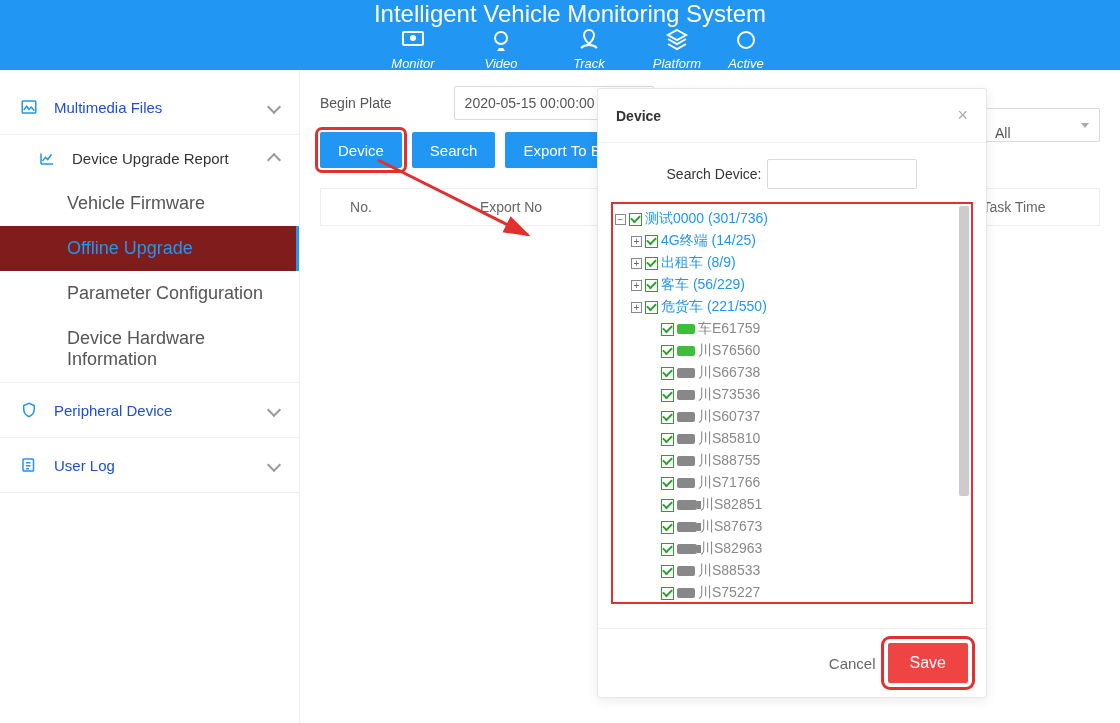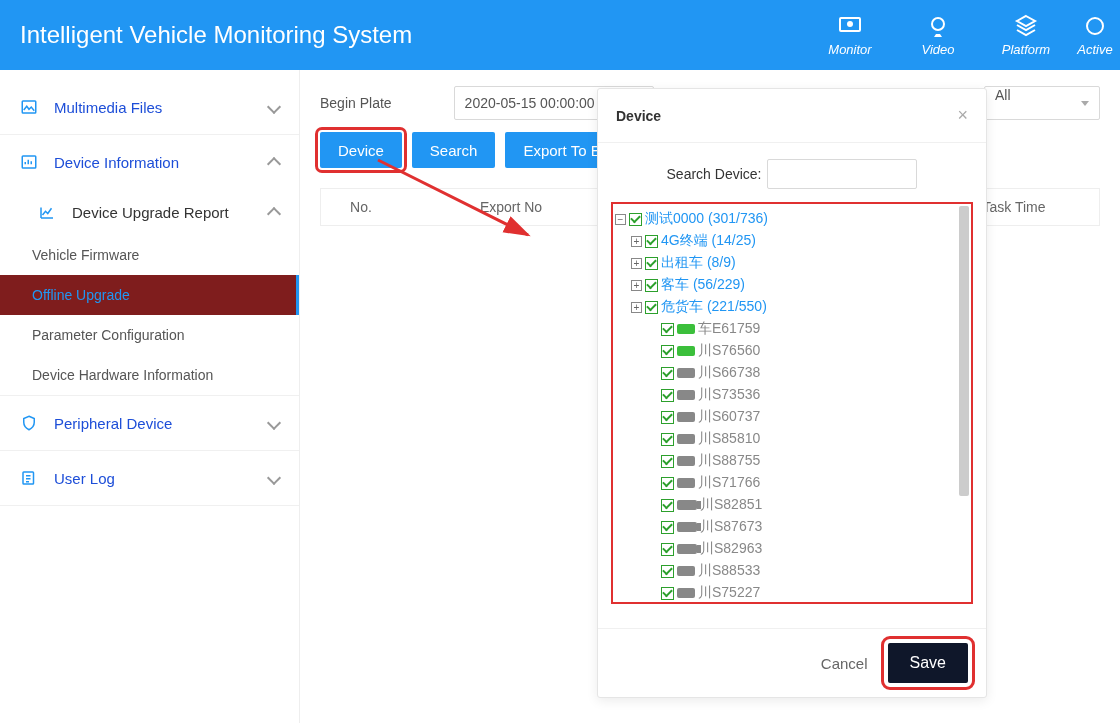--- a/index.html
+++ b/index.html
@@ -1,56 +1,56 @@
 <!DOCTYPE html>
 <html><head>
 <meta charset="utf-8">
 <style>
   * { box-sizing: border-box; margin: 0; padding: 0; }
   body { font-family: -apple-system, "Helvetica Neue", Arial, sans-serif; font-size: 14px; color: #333; background: #fff; overflow: hidden; width: 1120px; height: 723px; position: relative; }
-  .header { background: #2196f3; height: 70px; display: flex; align-items: center; padding-left: 20px; color: #fff; }
+  .header { background: #2196f3; height: 70px; display: flex; align-items: center; padding-left: 20px; color: #fff; flex-direction: column; }
   .header-title { font-size: 24px; font-weight: 400; flex: 1; }
   .header-nav { display: flex; height: 100%; font-style: italic; }
   .nav-item { width: 88px; display: flex; flex-direction: column; align-items: center; justify-content: center; gap: 4px; font-size: 13px; cursor: pointer; }
   .nav-icon { width: 24px; height: 24px; display: flex; align-items: center; justify-content: center; }
   .nav-icon svg { width: 24px; height: 24px; fill: #fff; }
 
   .body { display: flex; height: calc(100% - 70px); }
   .sidebar { width: 300px; border-right: 1px solid #eee; padding-top: 10px; }
   .side-group { border-bottom: 1px solid #f0f0f0; }
   .side-head { display: flex; align-items: center; padding: 18px 20px; cursor: pointer; font-size: 15px; color: #1d4ed8; }
   .side-icon { width: 18px; height: 18px; margin-right: 16px; }
   .side-icon svg { width: 18px; height: 18px; fill: #2196f3; }
   .side-label { flex: 1; }
   .chev { width: 10px; height: 10px; border-right: 2px solid #999; border-bottom: 2px solid #999; transform: rotate(45deg); }
   .chev.up { transform: rotate(-135deg); margin-top: 4px; }
   .sub { padding: 14px 20px; cursor: pointer; display: flex; align-items: center; padding-left: 38px; font-size: 15px; }
   .sub .sub-icon { width: 18px; height: 18px; margin-right: 16px; }
   .sub .sub-icon svg { width: 18px; height: 18px; fill: #2196f3; }
   .sub-items { }
-  .sub-leaf { padding: 12px 20px 12px 32px; cursor: pointer; color: #555; font-size: 14px; }
+  .sub-leaf { padding: 12px 20px 12px 67px; cursor: pointer; color: #555; font-size: 18px; }
   .sub-leaf.active { color: #2196f3; background: #7f1d1d; border-right: 3px solid #2196f3; }
 
   .main { flex: 1; padding: 16px 20px; position: relative; }
   .toolbar { display: flex; align-items: center; gap: 10px; }
   .tlabel { color: #555; margin-right: 4px; }
   .dtinput { width: 200px; height: 34px; border: 1px solid #d9d9d9; border-radius: 2px; padding: 0 30px 0 10px; color: #555; background: #fff; position: relative; display: inline-flex; align-items: center; font-size: 14px; margin-left: 48px; }
   .cal-icon { position: absolute; right: 8px; top: 9px; width: 14px; height: 14px; border: 1px solid #bbb; border-radius: 1px; }
   .cal-icon::before { content: ""; position: absolute; top: 2px; left: 2px; right: 2px; height: 1px; background: #bbb; }
   .btn-row { display: flex; gap: 10px; margin-top: 12px; }
   .btn { height: 36px; padding: 0 18px; background: #2196f3; color: #fff; border: none; border-radius: 2px; font-size: 15px; cursor: pointer; }
   .btn.outline-highlight { outline: 3px solid #e03030; outline-offset: 2px; }
   .table-head { display: flex; border: 1px solid #eee; margin-top: 20px; height: 38px; align-items: center; color: #666; background: #fff; }
   .th { text-align: center; }
   .th.no { width: 80px; }
   .th.plate { width: 220px; }
   .th.space { flex: 1; }
   .th.task { width: 170px; }
   .right-filter { position: absolute; top: 16px; right: 20px; width: 116px; }
-  .sel { border: 1px solid #d9d9d9; height: 34px; border-radius: 2px; padding: 0 24px 0 10px; display: flex; align-items: flex-start; position: relative; background: #fff; cursor: pointer; color: #555; }
+  .sel { border: 1px solid #d9d9d9; height: 34px; border-radius: 2px; padding: 0 24px 0 10px; display: flex; align-items: flex-end; position: relative; background: #fff; cursor: pointer; color: #555; margin-top: 22px; }
   .sel::after { content: ""; position: absolute; right: 10px; top: 14px; border-left: 4px solid transparent; border-right: 4px solid transparent; border-top: 5px solid #aaa; }
 
   
   .modal { position: absolute; left: 597px; top: 88px; width: 390px; height: 610px; background: #fff; border: 1px solid #e5e5e5; border-radius: 3px; box-shadow: 0 3px 12px rgba(0,0,0,0.08); display: flex; flex-direction: column; z-index: 50; }
   .modal-head { padding: 16px 18px; display: flex; align-items: center; border-bottom: 1px solid #f0f0f0; }
   .modal-title { font-weight: 600; flex: 1; }
   .close-x { color: #aaa; font-size: 18px; cursor: pointer; }
   .modal-body { flex: 1; padding: 16px 14px 6px ; overflow: hidden; }
   .srch-row { display: flex; align-items: center; justify-content: center; gap: 6px; margin-bottom: 14px; }
   .srch-label { color: #333; font-size: 14px; }
@@ -66,23 +66,23 @@
   .tlabel-node { color: #2196f3; cursor: pointer; }
   .tlabel-leaf { color: #888; cursor: pointer; }
   .vicon { width: 18px; height: 10px; border-radius: 2px; position: relative; flex: none; }
   .vicon.green { background: #3bbf3b; }
   .vicon.gray { background: #888; }
   .vicon.truck { background: #888; width: 20px; height: 10px; }
   .vicon.truck::after { content: ""; position: absolute; right: -4px; top: 1px; width: 4px; height: 8px; background: #888; }
   .lvl0 { padding-left: 0px; }
   .lvl1 { padding-left: 16px; }
   .lvl2 { padding-left: 32px; }
-  .modal-foot { padding: 14px 18px; display: flex; justify-content: flex-end; gap: 20px; align-items: center; border-top: 1px solid #f0f0f0; }
+  .modal-foot { padding: 14px 18px; display: flex; justify-content: flex-end; gap: 12px; align-items: center; border-top: 1px solid #f0f0f0; }
   .link-btn { color: #666; cursor: pointer; font-size: 15px; }
-  .pbtn { background: #0f172a; color: #fff; border: none; height: 40px; padding: 0 22px; font-size: 16px; border-radius: 2px; cursor: pointer; }
+  .pbtn { background: #ef4444; color: #fff; border: none; height: 40px; padding: 0 22px; font-size: 16px; border-radius: 2px; cursor: pointer; }
   .save-hl { outline: 3px solid #e03030; outline-offset: 4px; }
 
   
   .arrow { position: absolute; z-index: 40; }
   .arrow svg { overflow: visible; }
 </style>
 </head>
 <body>
 
 <div class="header">
@@ -98,20 +98,29 @@
       <span>Monitor</span>
     </div>
     <div class="nav-item">
       <span class="nav-icon">
           <svg viewBox="0 0 24 24">
             <circle cx="12" cy="10" r="6" fill="none" stroke="#fff" stroke-width="2"></circle>
             <path d="M10 20h4l2 3h-8z"></path>
           </svg>
         </span>
       <span>Video</span>
+    </div>
+    <div class="nav-item">
+      <span class="nav-icon">
+          <svg viewBox="0 0 24 24">
+            <path d="M12 2a5 5 0 015 5c0 4-5 9-5 9s-5-5-5-9a5 5 0 015-5z" fill="none" stroke="#fff" stroke-width="2"></path>
+            <path d="M4 20c4-4 12-4 16 0" fill="none" stroke="#fff" stroke-width="2"></path>
+          </svg>
+        </span>
+      <span>Track</span>
     </div>
     <div class="nav-item">
       <span class="nav-icon">
           <svg viewBox="0 0 24 24">
             <path d="M12 2l9 5-9 5-9-5 9-5zm-9 9l9 5 9-5M3 16l9 5 9-5" fill="none" stroke="#fff" stroke-width="2"></path>
           </svg>
         </span>
       <span>Platform</span>
     </div>
     <div class="nav-item" style="width:50px;">
@@ -132,28 +141,20 @@
       <div class="side-head">
         <span class="side-icon"><svg viewBox="0 0 24 24">
               <rect x="3" y="4" width="18" height="16" rx="1" fill="none" stroke="#2196f3" stroke-width="2"></rect>
               <path d="M5 16l4-5 3 4 3-3 4 5" fill="none" stroke="#2196f3" stroke-width="2"></path>
             </svg></span>
         <span class="side-label">Multimedia Files</span>
         <span class="chev"></span>
       </div>
     </div>
     <div class="side-group">
-      <div class="side-head">
-        <span class="side-icon"><svg viewBox="0 0 24 24">
-              <rect x="3" y="4" width="18" height="16" rx="1" fill="none" stroke="#2196f3" stroke-width="2"></rect>
-              <path d="M7 15v-3M11 15v-6M15 15v-4" stroke="#2196f3" stroke-width="2"></path>
-            </svg></span>
-        <span class="side-label">Device Information</span>
-        <span class="chev up"></span>
-      </div>
       <div class="sub">
         <span class="sub-icon"><svg viewBox="0 0 24 24">
               <path d="M4 20V6M4 20h16M6 16l4-5 3 3 5-7" fill="none" stroke="#2196f3" stroke-width="2"></path>
             </svg></span>
         <span class="side-label">Device Upgrade Report</span>
         <span class="chev up"></span>
       </div>
       <div class="sub-items">
         <div class="sub-leaf">Vehicle Firmware</div>
         <div class="sub-leaf active">Offline Upgrade</div>

